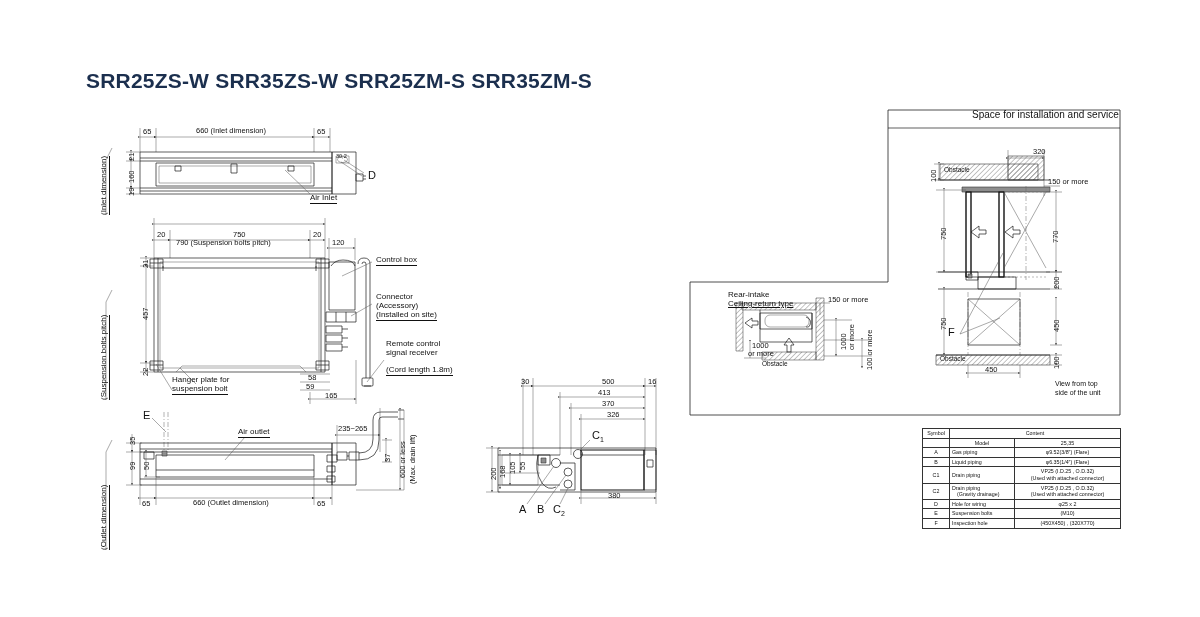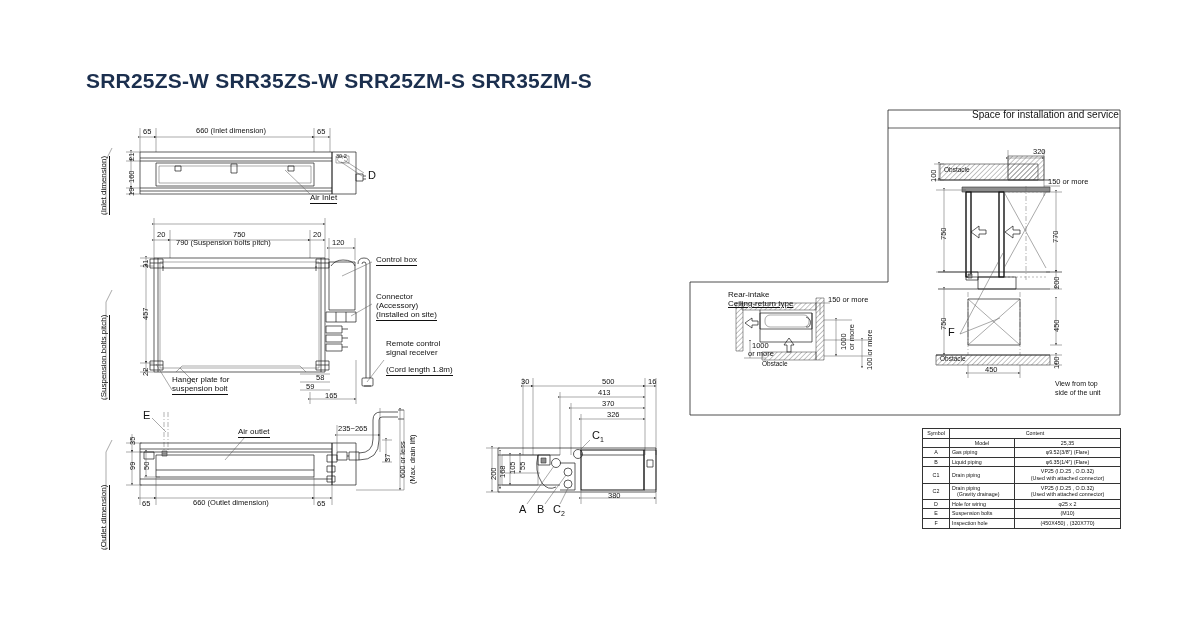--- a/index.html
+++ b/index.html
@@ -438,21 +438,21 @@
   <div class="t lbl vert ul" style="left:100px;top:215px;">(Inlet dimension)</div>
 
   <div class="t dim" style="left:176px;top:214px;margin-top:25px;">790 (Suspension bolts pitch)</div>
   <div class="t dim" style="left:157px;top:231px;">20</div>
   <div class="t dim" style="left:233px;top:231px;">750</div>
   <div class="t dim" style="left:313px;top:231px;">20</div>
   <div class="t dim" style="left:332px;top:239px;">120</div>
   <div class="t dim vert" style="left:142px;top:268px;">21</div>
   <div class="t dim vert" style="left:142px;top:320px;">457</div>
   <div class="t dim vert" style="left:142px;top:376px;">22</div>
-  <div class="t dim" style="left:316px;top:374px;">58</div>
+  <div class="t dim" style="left:308px;top:374px;">58</div>
   <div class="t dim" style="left:306px;top:383px;">59</div>
   <div class="t dim" style="left:325px;top:392px;">165</div>
   <div class="t lbl ul" style="left:376px;top:256px;">Control box</div>
   <div class="t lbl" style="left:376px;top:293px;">Connector</div>
   <div class="t lbl" style="left:376px;top:302px;">(Accessory)</div>
   <div class="t lbl ul" style="left:376px;top:311px;">(Installed on site)</div>
   <div class="t lbl" style="left:386px;top:340px;">Remote control</div>
   <div class="t lbl" style="left:386px;top:349px;">signal receiver</div>
   <div class="t lbl ul" style="left:386px;top:358px;margin-top:8px;">(Cord length 1.8m)</div>
   <div class="t lbl" style="left:172px;top:376px;">Hanger plate for</div>

